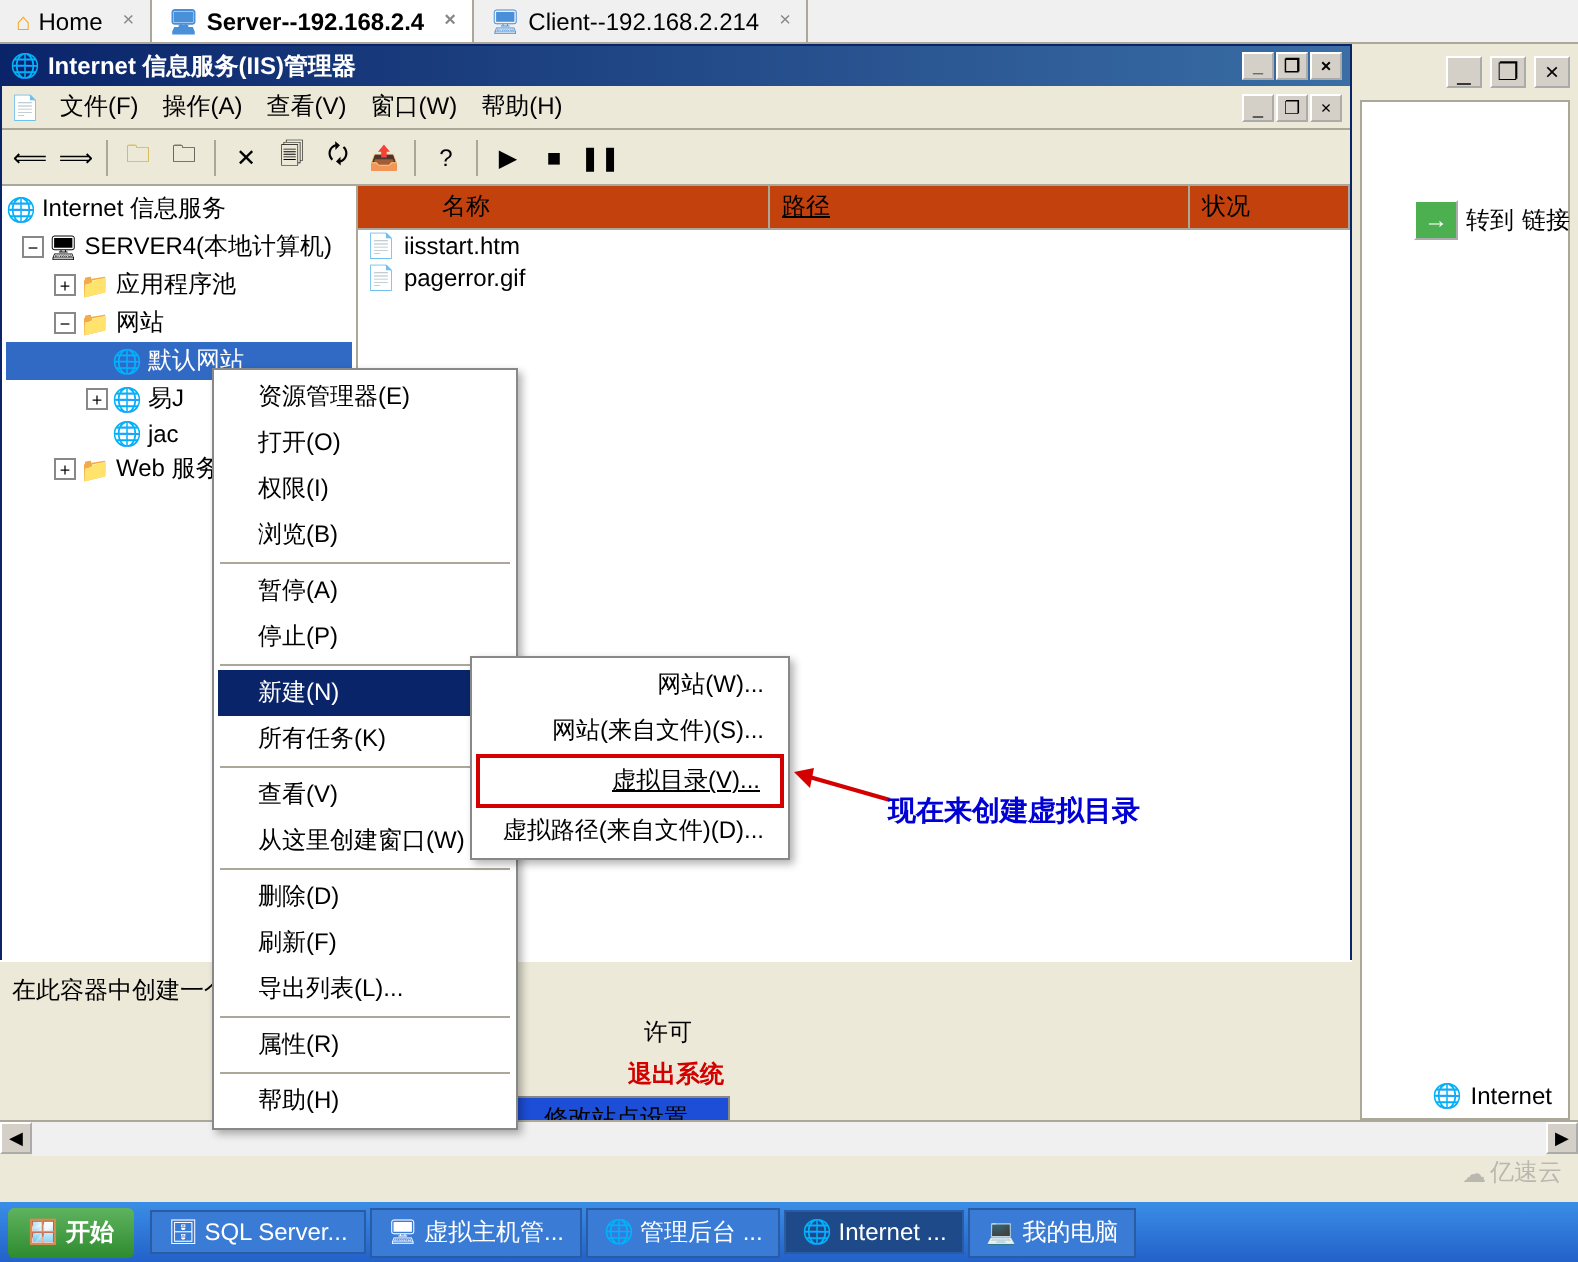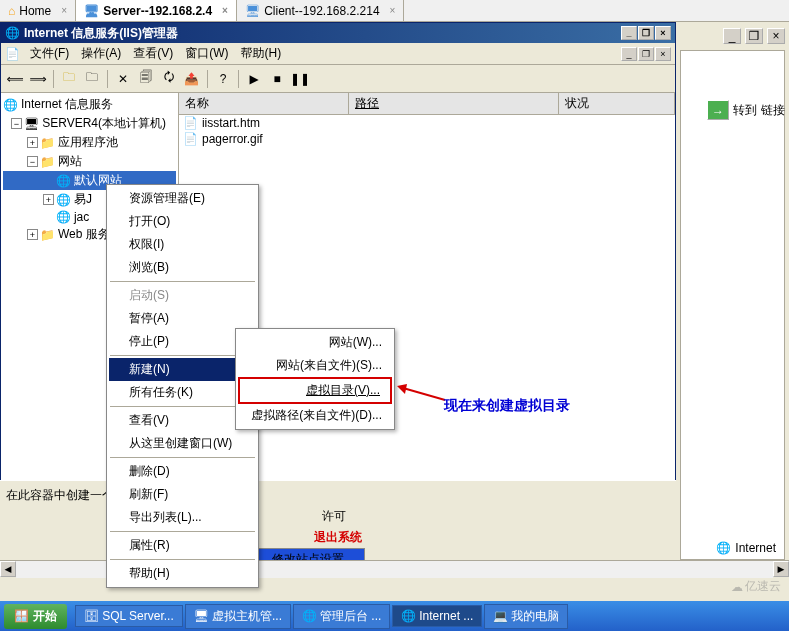--- a/index.html
+++ b/index.html
@@ -29,21 +29,21 @@
 
 .content { display: flex; height: calc(100% - 70px); }
 .tree-panel { width: 178px; border-right: 1px solid #aca899; background: #fff; overflow: auto; padding: 2px; }
 .tree-node { display: flex; align-items: center; padding: 1px 0; white-space: nowrap; cursor: pointer; }
 .tree-node.selected { background: #316ac5; color: #fff; }
 .tree-indent { display: inline-block; }
 .tree-toggle { width: 11px; height: 11px; border: 1px solid #888; display: inline-flex; align-items: center; justify-content: center; font-size: 9px; margin-right: 2px; background: #fff; color: #000; }
 .tree-icon { margin-right: 3px; }
 
 .list-panel { flex: 1; background: #fff; display: flex; flex-direction: column; }
-.list-header { display: flex; background: #e5e5e5; border-bottom: 1px solid #aca899; }
+.list-header { display: flex; background: #c2410c; border-bottom: 1px solid #aca899; padding-left: 36px; }
 .list-col { padding: 2px 6px; border-right: 1px solid #aca899; cursor: pointer; }
 .col-name { width: 170px; }
 .col-path { width: 210px; text-decoration: underline; }
 .col-status { flex: 1; }
 .list-body { flex: 1; overflow: auto; }
 .list-row { display: flex; align-items: center; padding: 1px 4px; cursor: pointer; }
 .list-row-icon { margin-right: 4px; }
 
 .context-menu { position: absolute; background: #fff; border: 1px solid #888; box-shadow: 2px 2px 4px rgba(0,0,0,0.3); z-index: 100; min-width: 130px; padding: 2px; }
 .ctx-item { padding: 3px 24px 3px 20px; cursor: pointer; position: relative; white-space: nowrap; }
@@ -230,21 +230,20 @@
     </div>
   </div>
 </div>
 
 <div class="context-menu" style="left:106px; top:184px;">
   <div class="ctx-item"><span>资源管理器(E)</span></div>
   <div class="ctx-item"><span>打开(O)</span></div>
   <div class="ctx-item"><span>权限(I)</span></div>
   <div class="ctx-item"><span>浏览(B)</span></div>
   <div class="ctx-sep"></div>
-  <div class="ctx-item" style="color:#888;"><span>启动(S)</span></div>
   <div class="ctx-item"><span>暂停(A)</span></div>
   <div class="ctx-item"><span>停止(P)</span></div>
   <div class="ctx-sep"></div>
   <div class="ctx-item highlighted has-sub"><span>新建(N)</span></div>
   <div class="ctx-item has-sub"><span>所有任务(K)</span></div>
   <div class="ctx-sep"></div>
   <div class="ctx-item has-sub"><span>查看(V)</span></div>
   <div class="ctx-item"><span>从这里创建窗口(W)</span></div>
   <div class="ctx-sep"></div>
   <div class="ctx-item"><span>删除(D)</span></div>

